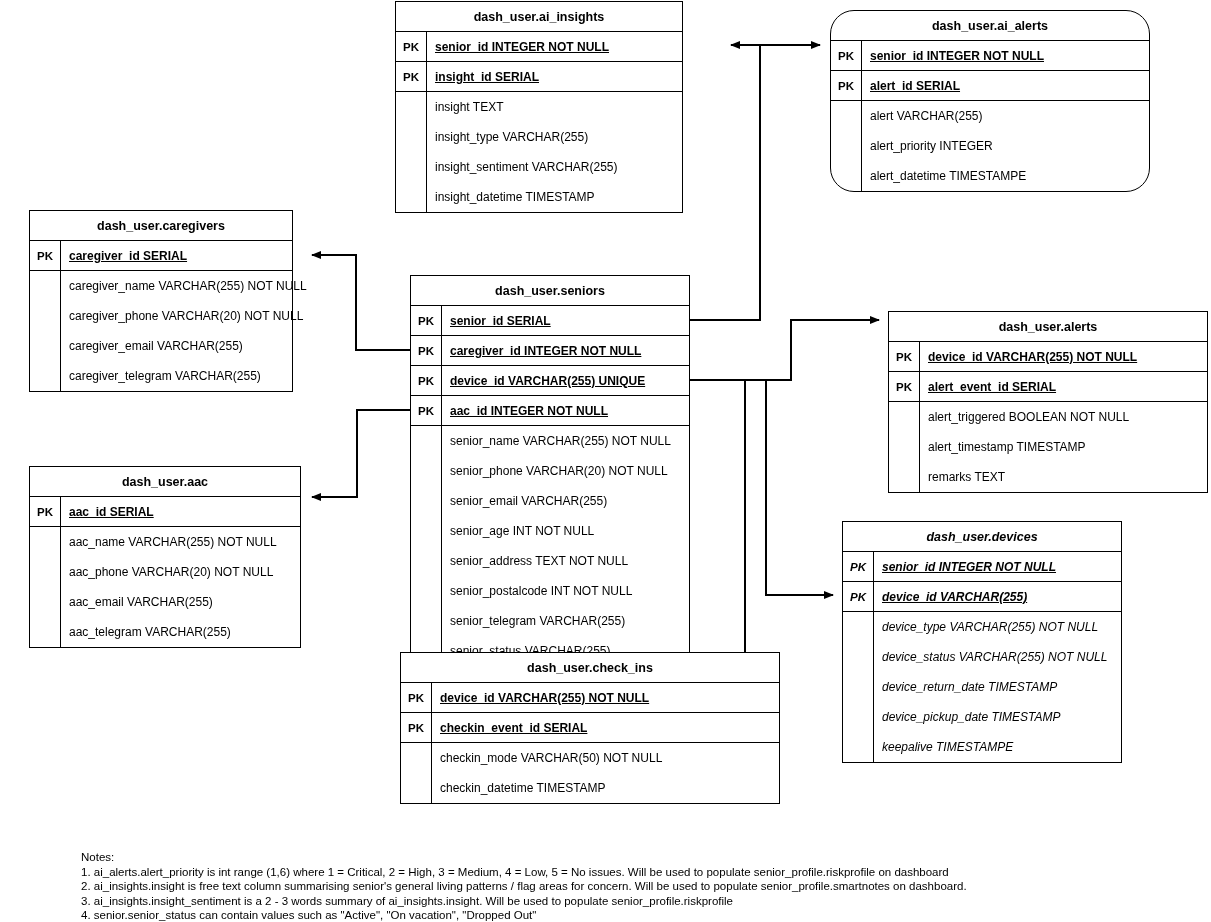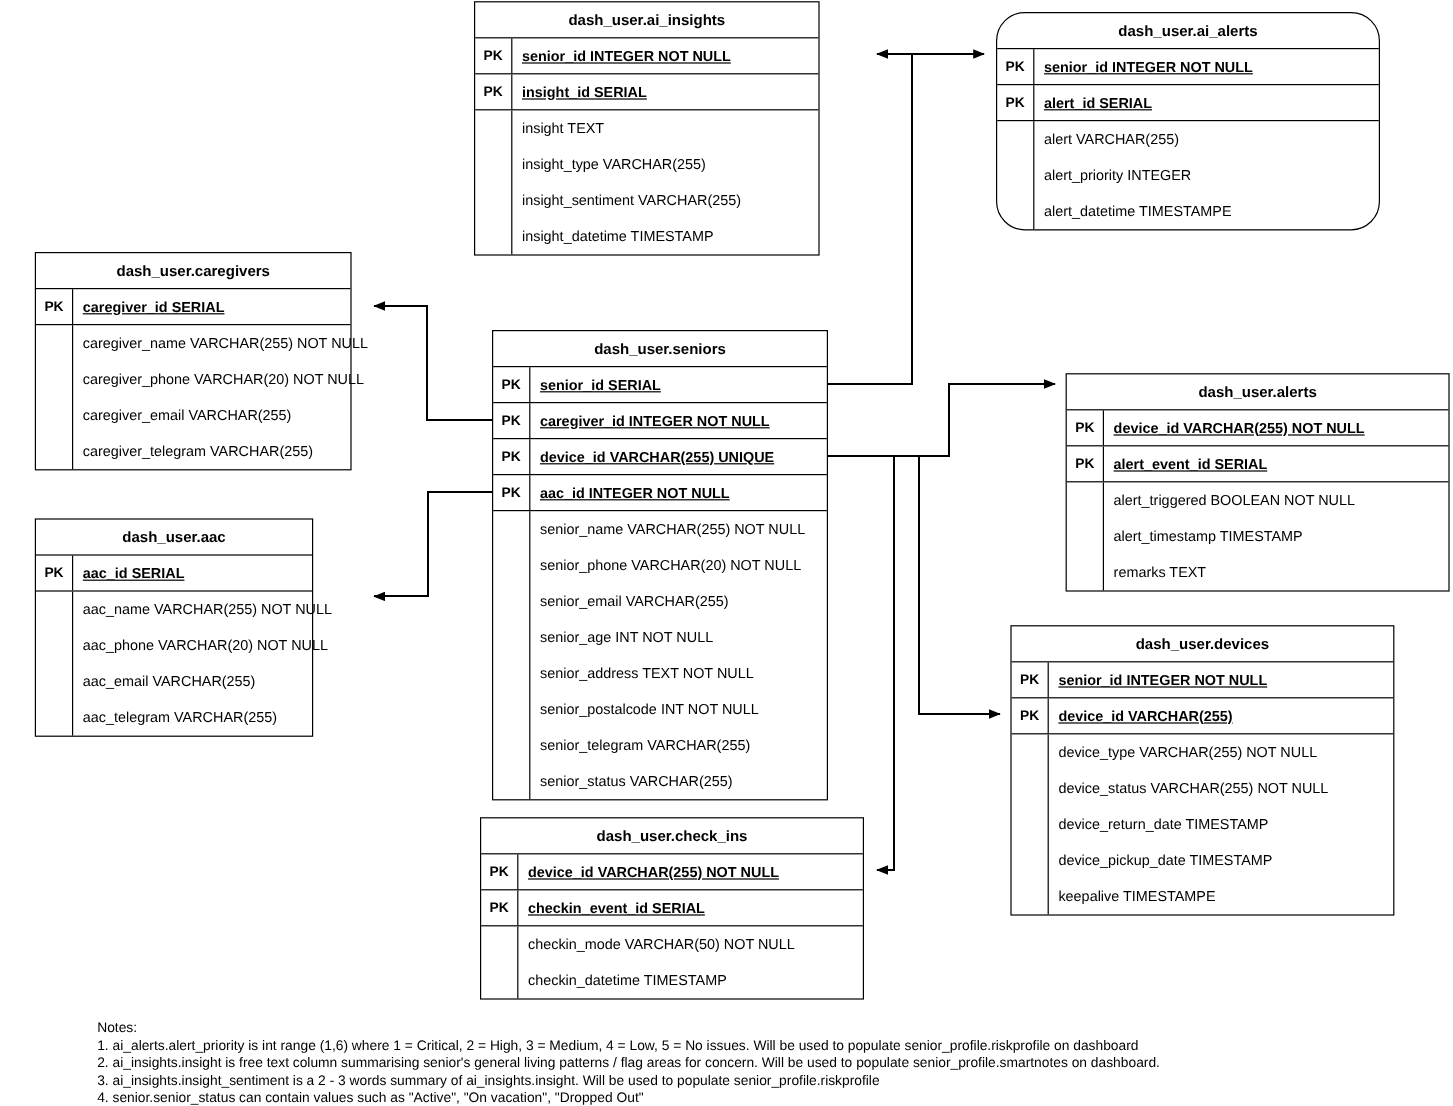--- a/index.html
+++ b/index.html
@@ -211,38 +211,38 @@
     <div class="body-block">
       <div class="body-key"></div>
       <div class="body-attrs">
         <div class="attr">alert_triggered BOOLEAN NOT NULL</div>
         <div class="attr">alert_timestamp TIMESTAMP</div>
         <div class="attr">remarks TEXT</div>
       </div>
     </div>
   </div>
 
-  <div class="entity" style="left:29px;top:432px;width:232px;">
+  <div class="entity" style="left:29px;top:466px;width:272px;">
     <div class="ent-title">dash_user.aac</div>
     <div class="row pk">
       <div class="cell-key">PK</div>
       <div class="cell-attr">aac_id SERIAL</div>
     </div>
     <div class="body-block">
       <div class="body-key"></div>
       <div class="body-attrs">
         <div class="attr">aac_name VARCHAR(255) NOT NULL</div>
         <div class="attr">aac_phone VARCHAR(20) NOT NULL</div>
         <div class="attr">aac_email VARCHAR(255)</div>
         <div class="attr">aac_telegram VARCHAR(255)</div>
       </div>
     </div>
   </div>
 
-  <div class="entity" style="left:842px;top:521px;width:320px;">
+  <div class="entity" style="left:842px;top:521px;width:280px;font-style:italic;">
     <div class="ent-title">dash_user.devices</div>
     <div class="row pk">
       <div class="cell-key">PK</div>
       <div class="cell-attr">senior_id INTEGER NOT NULL</div>
     </div>
     <div class="row pk">
       <div class="cell-key">PK</div>
       <div class="cell-attr">device_id VARCHAR(255)</div>
     </div>
     <div class="body-block">
@@ -250,21 +250,21 @@
       <div class="body-attrs">
         <div class="attr">device_type VARCHAR(255) NOT NULL</div>
         <div class="attr">device_status VARCHAR(255) NOT NULL</div>
         <div class="attr">device_return_date TIMESTAMP</div>
         <div class="attr">device_pickup_date TIMESTAMP</div>
         <div class="attr">keepalive TIMESTAMPE</div>
       </div>
     </div>
   </div>
 
-  <div class="entity" style="left:400px;top:681px;width:320px;">
+  <div class="entity" style="left:400px;top:652px;width:380px;">
     <div class="ent-title">dash_user.check_ins</div>
     <div class="row pk">
       <div class="cell-key">PK</div>
       <div class="cell-attr">device_id VARCHAR(255) NOT NULL</div>
     </div>
     <div class="row pk">
       <div class="cell-key">PK</div>
       <div class="cell-attr">checkin_event_id SERIAL</div>
     </div>
     <div class="body-block">

